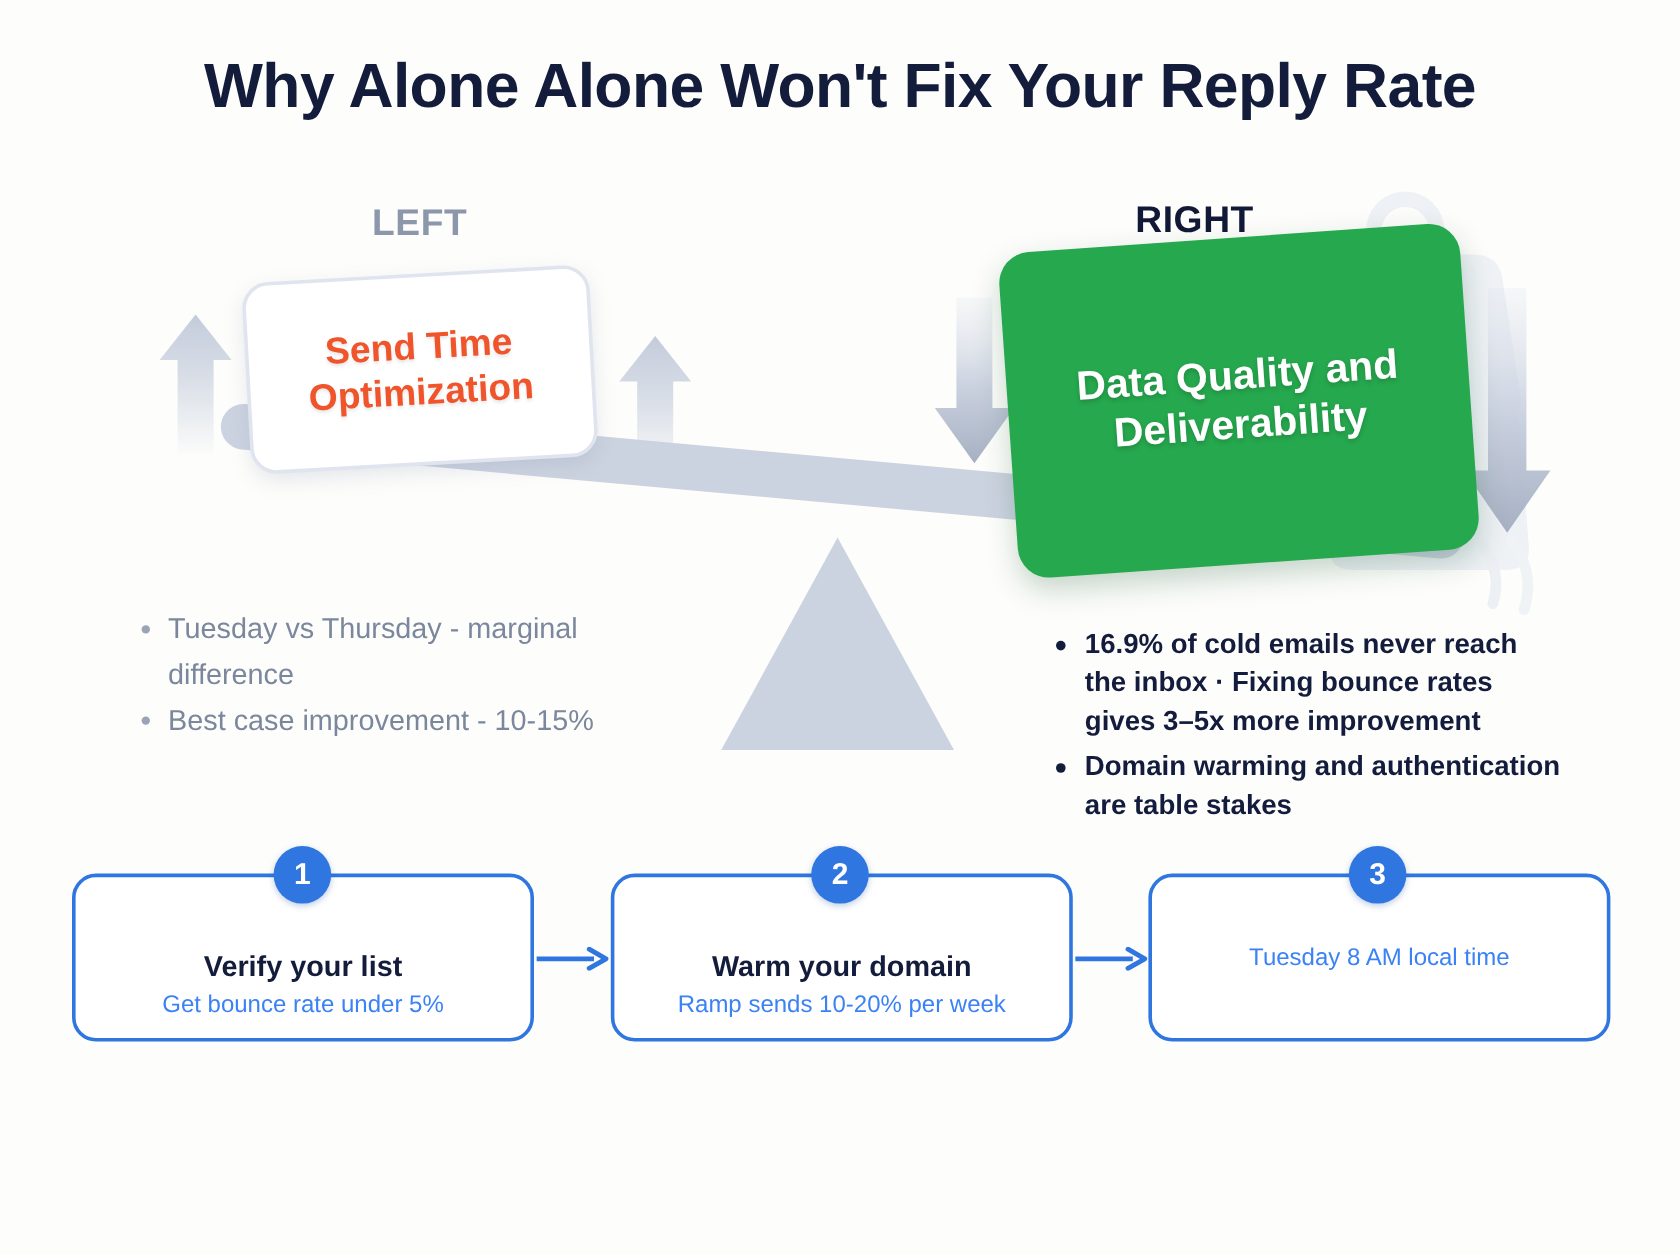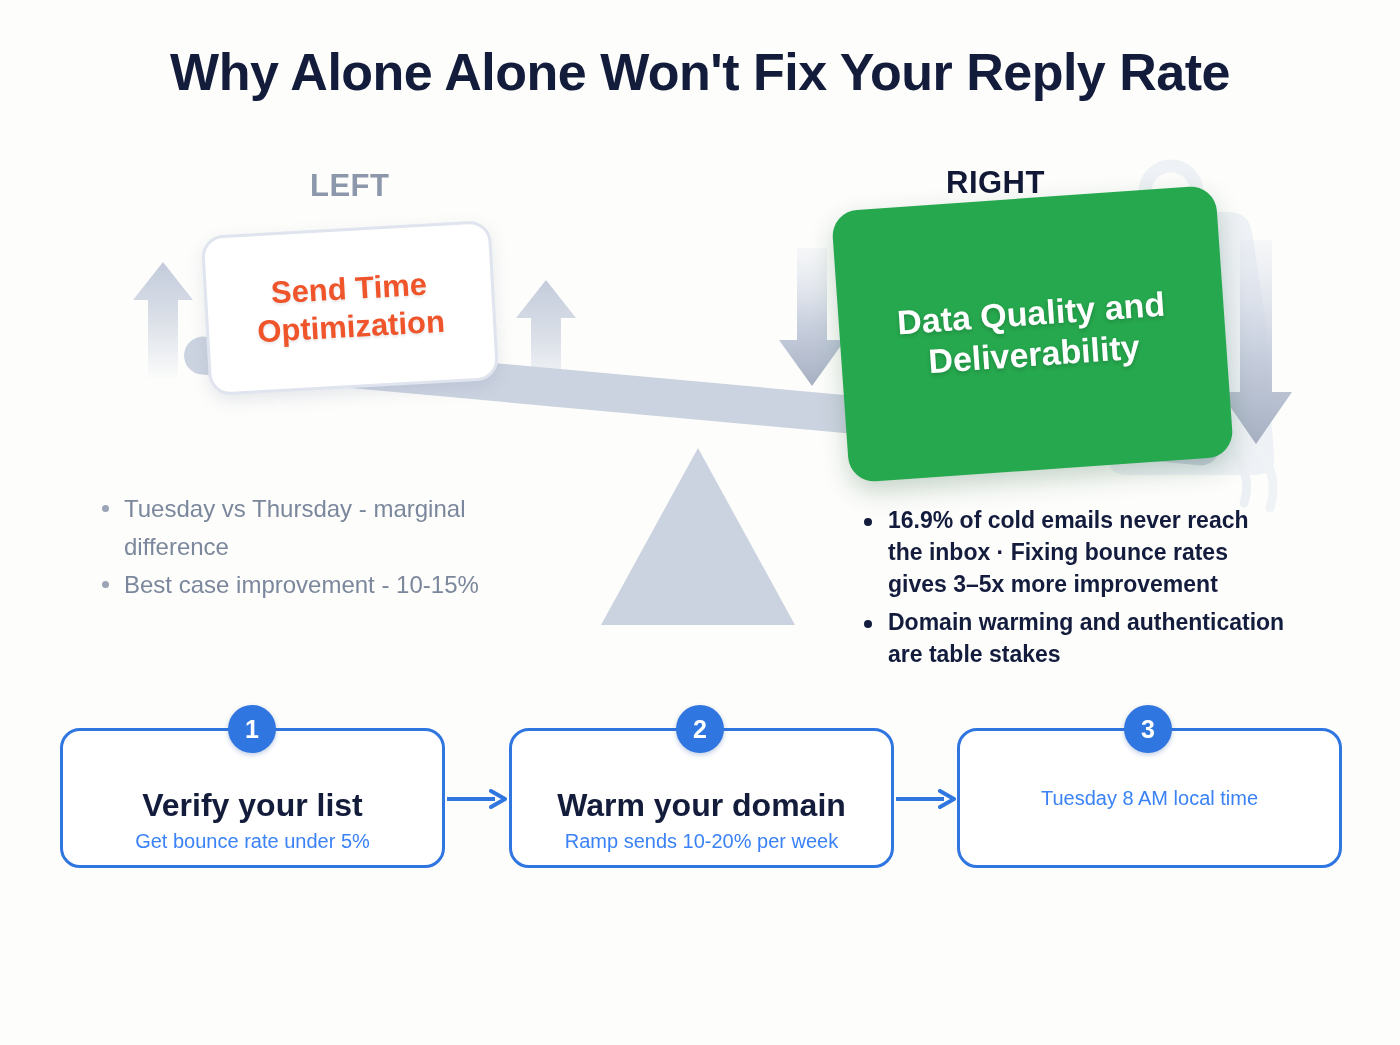--- a/index.html
+++ b/index.html
@@ -57,21 +57,21 @@
     display:flex;align-items:center;justify-content:center;
     box-sizing:border-box;
   }
   .card-right-text{
     font-size:34px;font-weight:bold;line-height:1.2;text-align:center;
     color:#ffffff;padding:0 26px;
     text-shadow:0 2px 4px rgba(0,0,0,.18);
   }
 
   
-  .bullets{position:absolute;list-style:none;margin:0;padding:0;}
+  .bullets{position:absolute;list-style:none;margin:16px;padding:0;}
   .bullets li{position:relative;padding-left:26px;}
   .bullets li:before{
     content:"";position:absolute;left:4px;top:.62em;
     width:7px;height:7px;border-radius:50%;
   }
   .bullets-left{left:98px;top:490px;width:420px;
     font-size:24px;line-height:1.58;color:#7b879c;font-weight:normal;}
   .bullets-left li:before{background:#9aa4b6;}
   .bullets-right{left:858px;top:505px;width:430px;
     font-size:23px;line-height:1.39;color:#141c3d;font-weight:bold;}
@@ -84,21 +84,21 @@
     position:absolute;top:28px;height:140px;
     background:#ffffff;
     border:3.5px solid #2f76e0;
     border-radius:20px;
     box-sizing:border-box;
     display:flex;flex-direction:column;align-items:center;justify-content:center;
   }
   .step-1{left:60px;width:385px;}
   .step-2{left:509px;width:385px;}
   .step-3{left:957px;width:385px;}
-  .step-title{font-size:32px;font-weight:bold;color:#131c3b;margin-bottom:6px;white-space:nowrap;margin-top:44px;}
+  .step-title{font-size:24px;font-weight:bold;color:#131c3b;margin-bottom:6px;white-space:nowrap;margin-top:44px;}
   .step-sub{font-size:20px;color:#3b82f6;white-space:nowrap;}
   .badge{
     position:absolute;top:5px;width:48px;height:48px;border-radius:50%;
     background:#2f76e0;color:#fff;
     font-size:25px;font-weight:bold;
     display:flex;align-items:center;justify-content:center;
     box-shadow:0 2px 5px rgba(40,90,170,.30);
   }
   .badge-1{left:228px;}
   .badge-2{left:676px;}

